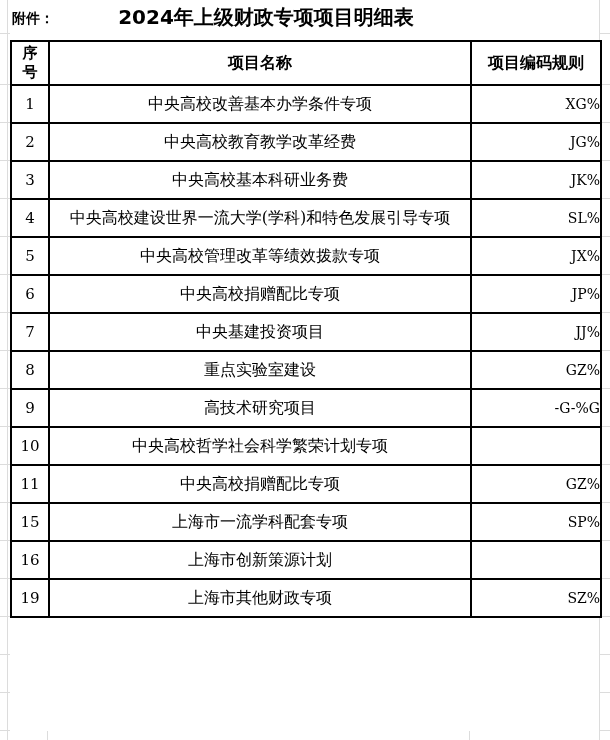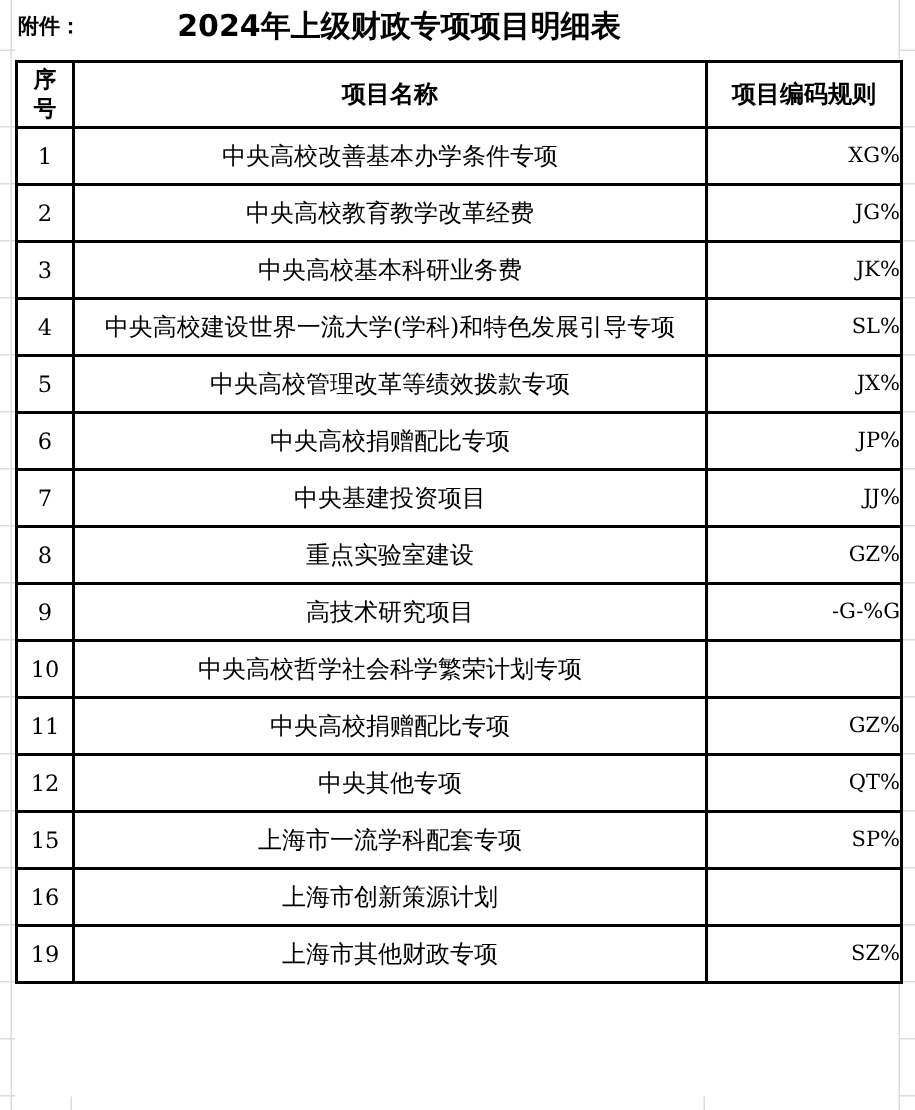--- a/index.html
+++ b/index.html
@@ -172,25 +172,20 @@
           <td class="no">10</td>
           <td class="name">中央高校哲学社会科学繁荣计划专项</td>
           <td class="code"></td>
         </tr>
         <tr>
           <td class="no">11</td>
           <td class="name">中央高校捐赠配比专项</td>
           <td class="code">GZ%</td>
         </tr>
         <tr>
-          <td class="no">12</td>
-          <td class="name">中央其他专项</td>
-          <td class="code">QT%</td>
-        </tr>
-        <tr>
           <td class="no">15</td>
           <td class="name">上海市一流学科配套专项</td>
           <td class="code">SP%</td>
         </tr>
         <tr>
           <td class="no">16</td>
           <td class="name">上海市创新策源计划</td>
           <td class="code"></td>
         </tr>
         <tr>

